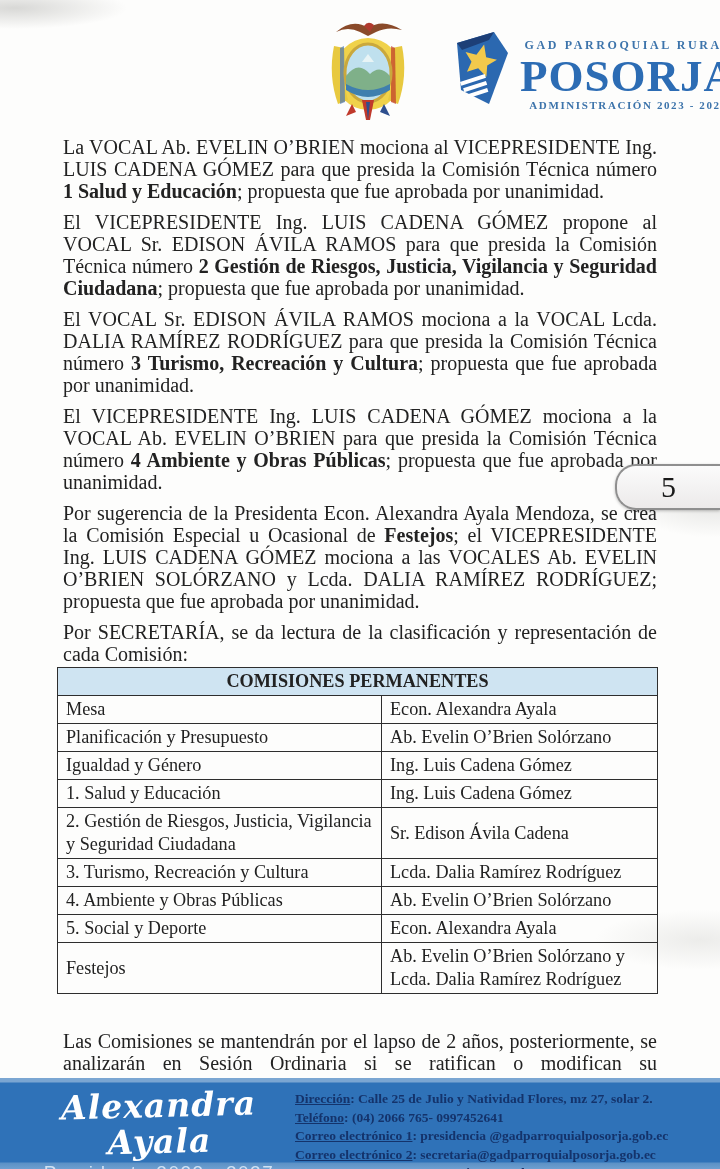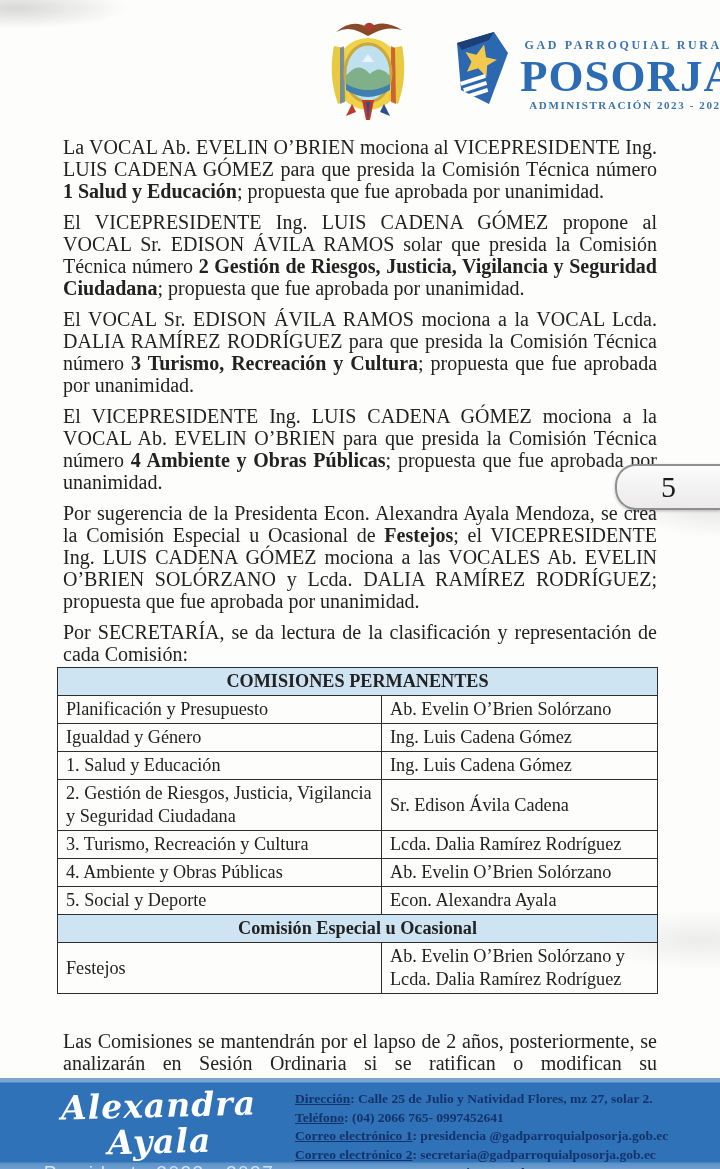--- a/index.html
+++ b/index.html
@@ -115,32 +115,36 @@
       </div>
     </div>
   </div>
 
   <div class="page-tab">
     <span>5</span>
   </div>
 
   <div class="content">
     <p class="body"><span>La VOCAL Ab. EVELIN O’BRIEN mociona al VICEPRESIDENTE Ing. LUIS CADENA GÓMEZ para que presida la Comisión Técnica número </span><span class="b">1 Salud y Educación</span><span>; propuesta que fue aprobada por unanimidad.</span></p>
-    <p class="body"><span>El VICEPRESIDENTE Ing. LUIS CADENA GÓMEZ propone al VOCAL Sr. EDISON ÁVILA RAMOS solar que presida la Comisión Técnica número </span><span class="b">2 Gestión de Riesgos, Justicia, Vigilancia y Seguridad Ciudadana</span><span>; propuesta que fue aprobada por unanimidad.</span></p>
+    <p class="body"><span>El VICEPRESIDENTE Ing. LUIS CADENA GÓMEZ propone al VOCAL Sr. EDISON ÁVILA RAMOS para que presida la Comisión Técnica número </span><span class="b">2 Gestión de Riesgos, Justicia, Vigilancia y Seguridad Ciudadana</span><span>; propuesta que fue aprobada por unanimidad.</span></p>
     <p class="body"><span>El VOCAL Sr. EDISON ÁVILA RAMOS mociona a la VOCAL Lcda. DALIA RAMÍREZ RODRÍGUEZ para que presida la Comisión Técnica número </span><span class="b">3 Turismo, Recreación y Cultura</span><span>; propuesta que fue aprobada por unanimidad.</span></p>
     <p class="body"><span>El VICEPRESIDENTE Ing. LUIS CADENA GÓMEZ mociona a la VOCAL Ab. EVELIN O’BRIEN para que presida la Comisión Técnica número </span><span class="b">4 Ambiente y Obras Públicas</span><span>; propuesta que fue aprobada por unanimidad.</span></p>
     <p class="body"><span>Por sugerencia de la Presidenta Econ. Alexandra Ayala Mendoza, se crea la Comisión Especial u Ocasional de </span><span class="b">Festejos</span><span>; el VICEPRESIDENTE Ing. LUIS CADENA GÓMEZ mociona a las VOCALES Ab. EVELIN O’BRIEN SOLÓRZANO y Lcda. DALIA RAMÍREZ RODRÍGUEZ; propuesta que fue aprobada por unanimidad.</span></p>
     <p class="body lead-table"><span>Por SECRETARÍA, se da lectura de la clasificación y representación de cada Comisión:</span></p>
 
     <table class="comm">
       <tbody id="commissions-tbody">
           <tr>
             <td colspan="2" class="section">COMISIONES PERMANENTES</td>
           </tr>
           <tr>
+            <td class="c1">Mesa</td>
+            <td class="c2">Econ. Alexandra Ayala</td>
+          </tr>
+          <tr>
             <td class="c1">Planificación y Presupuesto</td>
             <td class="c2">Ab. Evelin O’Brien Solórzano</td>
           </tr>
           <tr>
             <td class="c1">Igualdad y Género</td>
             <td class="c2">Ing. Luis Cadena Gómez</td>
           </tr>
           <tr>
             <td class="c1">1. Salud y Educación</td>
             <td class="c2">Ing. Luis Cadena Gómez</td>
@@ -153,23 +157,20 @@
             <td class="c1">3. Turismo, Recreación y Cultura</td>
             <td class="c2">Lcda. Dalia Ramírez Rodríguez</td>
           </tr>
           <tr>
             <td class="c1">4. Ambiente y Obras Públicas</td>
             <td class="c2">Ab. Evelin O’Brien Solórzano</td>
           </tr>
           <tr>
             <td class="c1">5. Social y Deporte</td>
             <td class="c2">Econ. Alexandra Ayala</td>
-          </tr>
-          <tr>
-            <td colspan="2" class="section">Comisión Especial u Ocasional</td>
           </tr>
           <tr>
             <td class="c1">Festejos</td>
             <td class="c2">Ab. Evelin O’Brien Solórzano y Lcda. Dalia Ramírez Rodríguez</td>
           </tr>
         </tbody>
     </table>
 
     <div class="closing">
       <p class="body"><span>Las Comisiones se mantendrán por el lapso de 2 años, posteriormente, se analizarán en Sesión Ordinaria si se ratifican o modifican su representación.</span></p>

